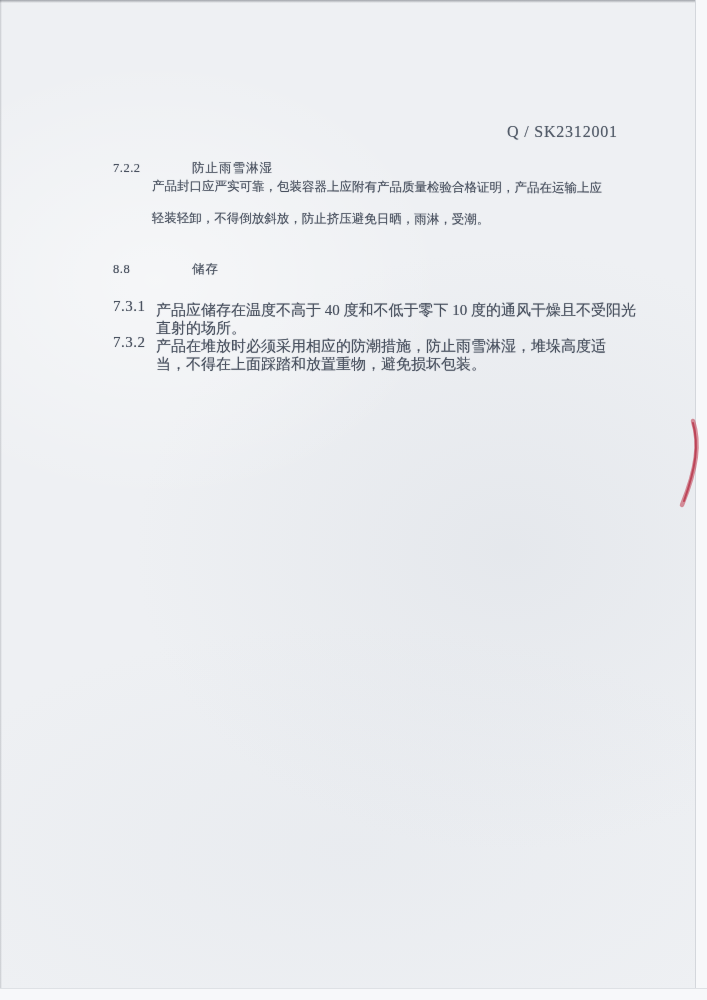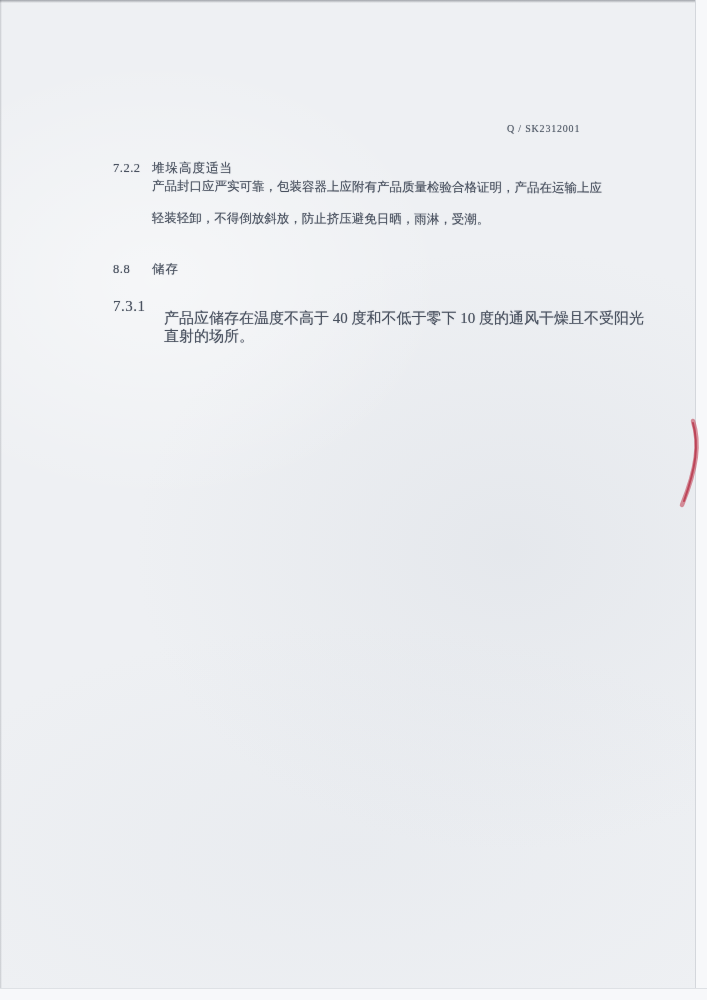--- a/index.html
+++ b/index.html
@@ -20,78 +20,82 @@
   .edge-top{position:absolute;top:0;left:0;right:0;height:3px;
     background:linear-gradient(to bottom, rgba(45,50,60,0.40), rgba(45,50,60,0));}
   .edge-left{position:absolute;top:0;left:0;width:2px;height:100%;
     background:linear-gradient(to right, rgba(60,65,75,0.22), rgba(60,65,75,0));}
   .band-right{position:absolute;top:0;right:0;width:11px;height:100%;
     background:#f7f8fa;border-left:1px solid rgba(160,166,176,0.40);}
   .band-bottom{position:absolute;bottom:0;left:0;width:100%;height:11px;
     background:#f7f8fa;border-top:1px solid rgba(170,176,186,0.32);}
   .doc-number{
     position:absolute;left:507px;top:123px;
-    font-size:10px;letter-spacing:0.8px;color:#525b68;
+    font-size:16px;letter-spacing:0.8px;color:#525b68;
     text-shadow:0 0 1px rgba(82,91,104,0.45);
   }
   .clause{
     position:absolute;left:113px;display:flex;align-items:flex-start;
     font-size:12.5px;color:#4a5260;
     text-shadow:0 0 1px rgba(74,82,96,0.50);
   }
   .clause .num{width:39px;flex:none;letter-spacing:0.5px;}
   .clause .title{letter-spacing:1px;}
-  .heading{line-height:16px;}
+  .heading{line-height:16px;gap:40px;}
   .bodyblock{position:absolute;left:152px;color:#4a5260;
     font-size:12.5px;text-shadow:0 0 1px rgba(74,82,96,0.50);}
   .bodyblock p{margin:0;}
   .b722{top:170px;width:462px;line-height:32px;transform:rotate(0.25deg);transform-origin:0 0;}
   .c731{top:298px;}
   .c732{top:334px;}
   .c733{top:368px;}
   .bodyflex{position:absolute;left:113px;display:flex;font-size:15px;color:#4a5260;
     text-shadow:0 0 1px rgba(74,82,96,0.50);}
   .bodyflex .num{width:39px;flex:none;letter-spacing:0.5px;line-height:17.5px;}
-  .bodyflex .body{margin:12px;line-height:17.5px;}
+  .bodyflex .body{margin:4px;line-height:17.5px;}
   .w731{width:490px;}
   .w732{width:462px;}
   .w733{width:462px;}
   .red-mark{position:absolute;left:670px;top:413px;width:40px;height:102px;}
 </style>
 </head>
 <body>
 
 <div class="scan-page">
 
   <div class="edge-top"></div>
   <div class="edge-left"></div>
   <div class="band-right"></div>
   <div class="band-bottom"></div>
 
   <div class="doc-number">Q / SK2312001</div>
 
   <div class="clause heading" style="top:160px">
     <span class="num">7.2.2</span>
-    <span class="title">堆垛高度适当</span>
+    <span class="title">防止雨雪淋湿</span>
   </div>
 
   <div class="bodyblock b722">
     <p>产品封口应严实可靠，包装容器上应附有产品质量检验合格证明，产品在运输上应轻装轻卸，不得倒放斜放，防止挤压避免日晒，雨淋，受潮。</p>
   </div>
 
   <div class="clause heading" style="top:261px">
     <span class="num">8.8</span>
     <span class="title">储存</span>
   </div>
 
   <div class="bodyflex c731">
     <span class="num">7.3.1</span>
     <p class="body w731">产品应储存在温度不高于 40 度和不低于零下 10 度的通风干燥且不受阳光直射的场所。</p>
   </div>
 
+  <div class="bodyflex c732">
+    <span class="num">7.3.2</span>
+    <p class="body w732">产品在堆放时必须采用相应的防潮措施，防止雨雪淋湿，堆垛高度适当，不得在上面踩踏和放置重物，避免损坏包装。</p>
+  </div>
 
 
   <svg class="red-mark" viewBox="0 0 40 102">
     <path d="M 23 8 C 30 30 27 55 12 92" fill="none" stroke="#c03a4e" stroke-width="4.5" stroke-linecap="round" opacity="0.55"></path>
     <path d="M 23 10 C 29 32 26 54 14 88" fill="none" stroke="#b62f44" stroke-width="2" stroke-linecap="round" opacity="0.75"></path>
   </svg>
 
 </div>
 
 </body></html>

